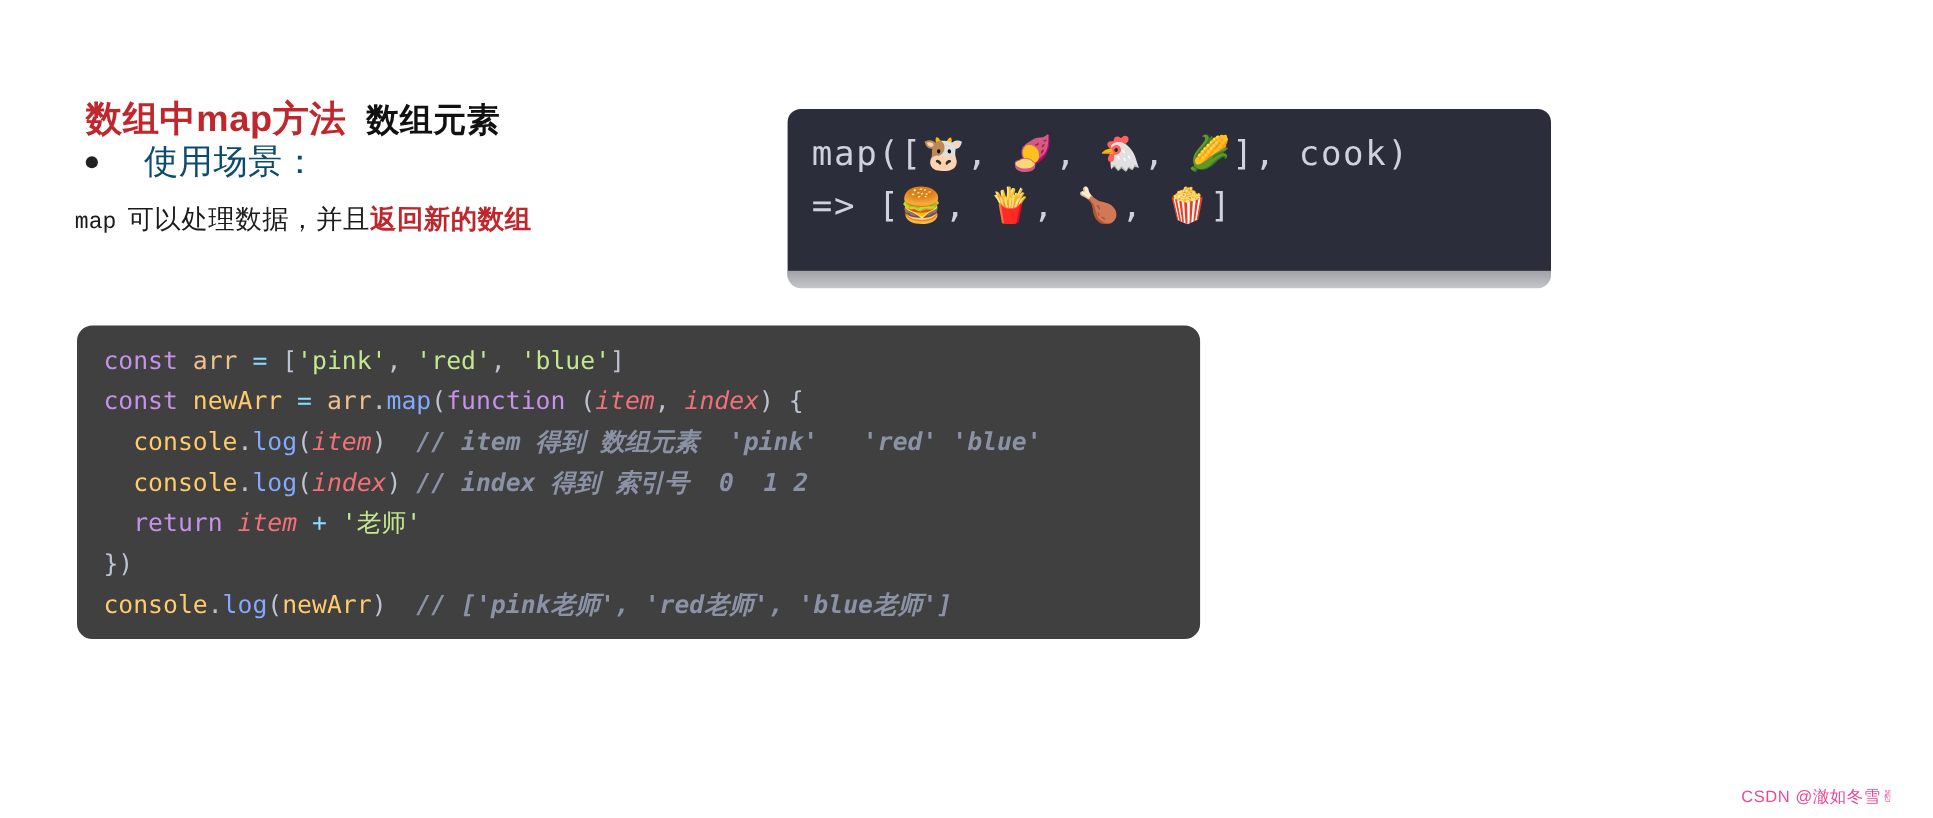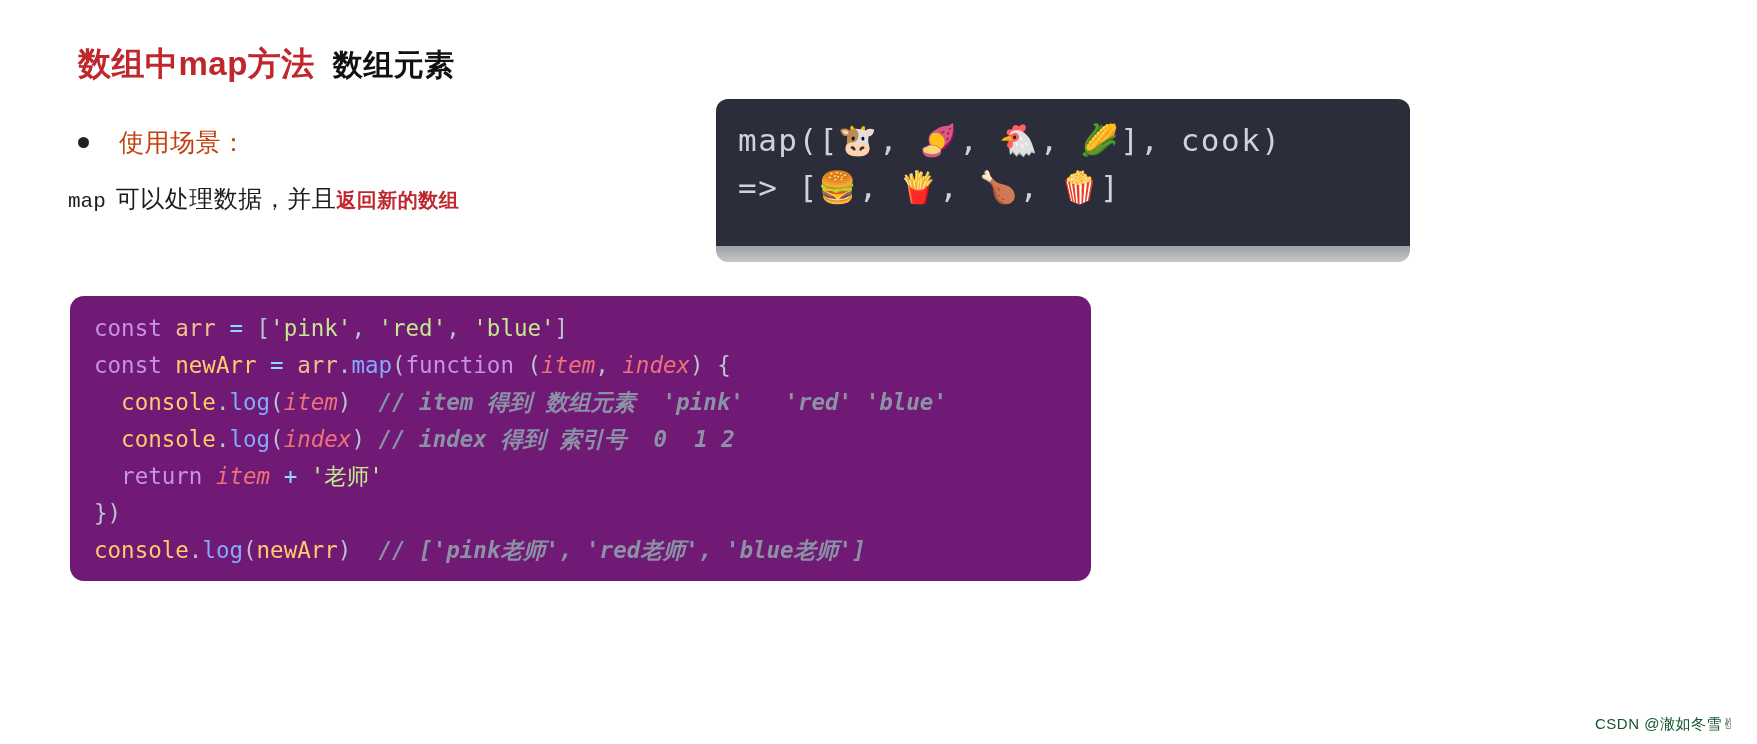--- a/index.html
+++ b/index.html
@@ -28,20 +28,21 @@
     top: 42px;
     display: flex;
     align-items: baseline;
     white-space: nowrap;
   }
   .title-red {
     color: #c0272d;
     font-size: 33px;
     font-weight: bold;
     letter-spacing: 0.5px;
+    margin-top: 44px;
   }
   .title-black {
     color: #111111;
     font-size: 30px;
     font-weight: bold;
     margin-left: 18px;
     letter-spacing: 0.5px;
   }
 
   
@@ -55,23 +56,23 @@
   }
   .bullet-dot {
     width: 11px;
     height: 11px;
     border-radius: 50%;
     background: #222222;
     display: inline-block;
     flex: 0 0 auto;
   }
   .bullet-text {
-    color: #c2410c;
-    font-size: 25px;
-    margin-left: 30px;
+    color: #0c4a6e;
+    font-size: 31px;
+    margin-left: 42px;
     letter-spacing: 0.5px;
   }
 
   
   .para-row {
     position: absolute;
     left: 68px;
     top: 183px;
     display: flex;
     align-items: baseline;
@@ -82,21 +83,21 @@
     font-size: 21px;
     color: #1b1b1b;
   }
   .para-plain {
     font-size: 24px;
     color: #1b1b1b;
     margin-left: 10px;
     letter-spacing: 0.5px;
   }
   .para-em {
-    font-size: 20px;
+    font-size: 24px;
     color: #c0272d;
     font-weight: bold;
     letter-spacing: 0.5px;
   }
 
   
   .panel {
     position: absolute;
     background: #2b2d३a;
     background: #2b2d3a;
@@ -136,21 +137,21 @@
     inset: 0;
     background: linear-gradient(to bottom, rgba(255,255,255,0.55), rgba(255,255,255,1));
   }
 
   
   .code-panel {
     left: 70px;
     top: 296px;
     width: 1021px;
     height: 285px;
-    background: #701a75;
+    background: #404040;
     border-radius: 14px;
     padding: 14px 0 0 24px;
     box-sizing: border-box;
     font-family: "DejaVu Sans Mono", "Liberation Mono", monospace;
     font-size: 22.5px;
     line-height: 37px;
     white-space: pre;
     overflow: hidden;
   }
   .code-panel .ln { display: block; height: 37px; }
@@ -179,23 +180,23 @@
   .t-op   { color: #89ddff; }            
   .t-fn   { color: #82aaff; }            
   .t-str  { color: #c3e88d; }            
   .t-par  { color: #f07178; font-style: italic; }  
   .t-cmt  { color: #8b92a5; font-style: italic; font-weight: bold; }  
   .t-pun  { color: #bcc2d0; }            
 
   
   .watermark {
     position: absolute;
-    right: 22px;
+    right: 34px;
     bottom: 10px;
-    color: #14532d;
+    color: #ec4899;
     font-size: 15px;
     letter-spacing: 0.5px;
     white-space: nowrap;
   }
 </style>
 </head>
 <body>
 
 <div class="slide">
 

